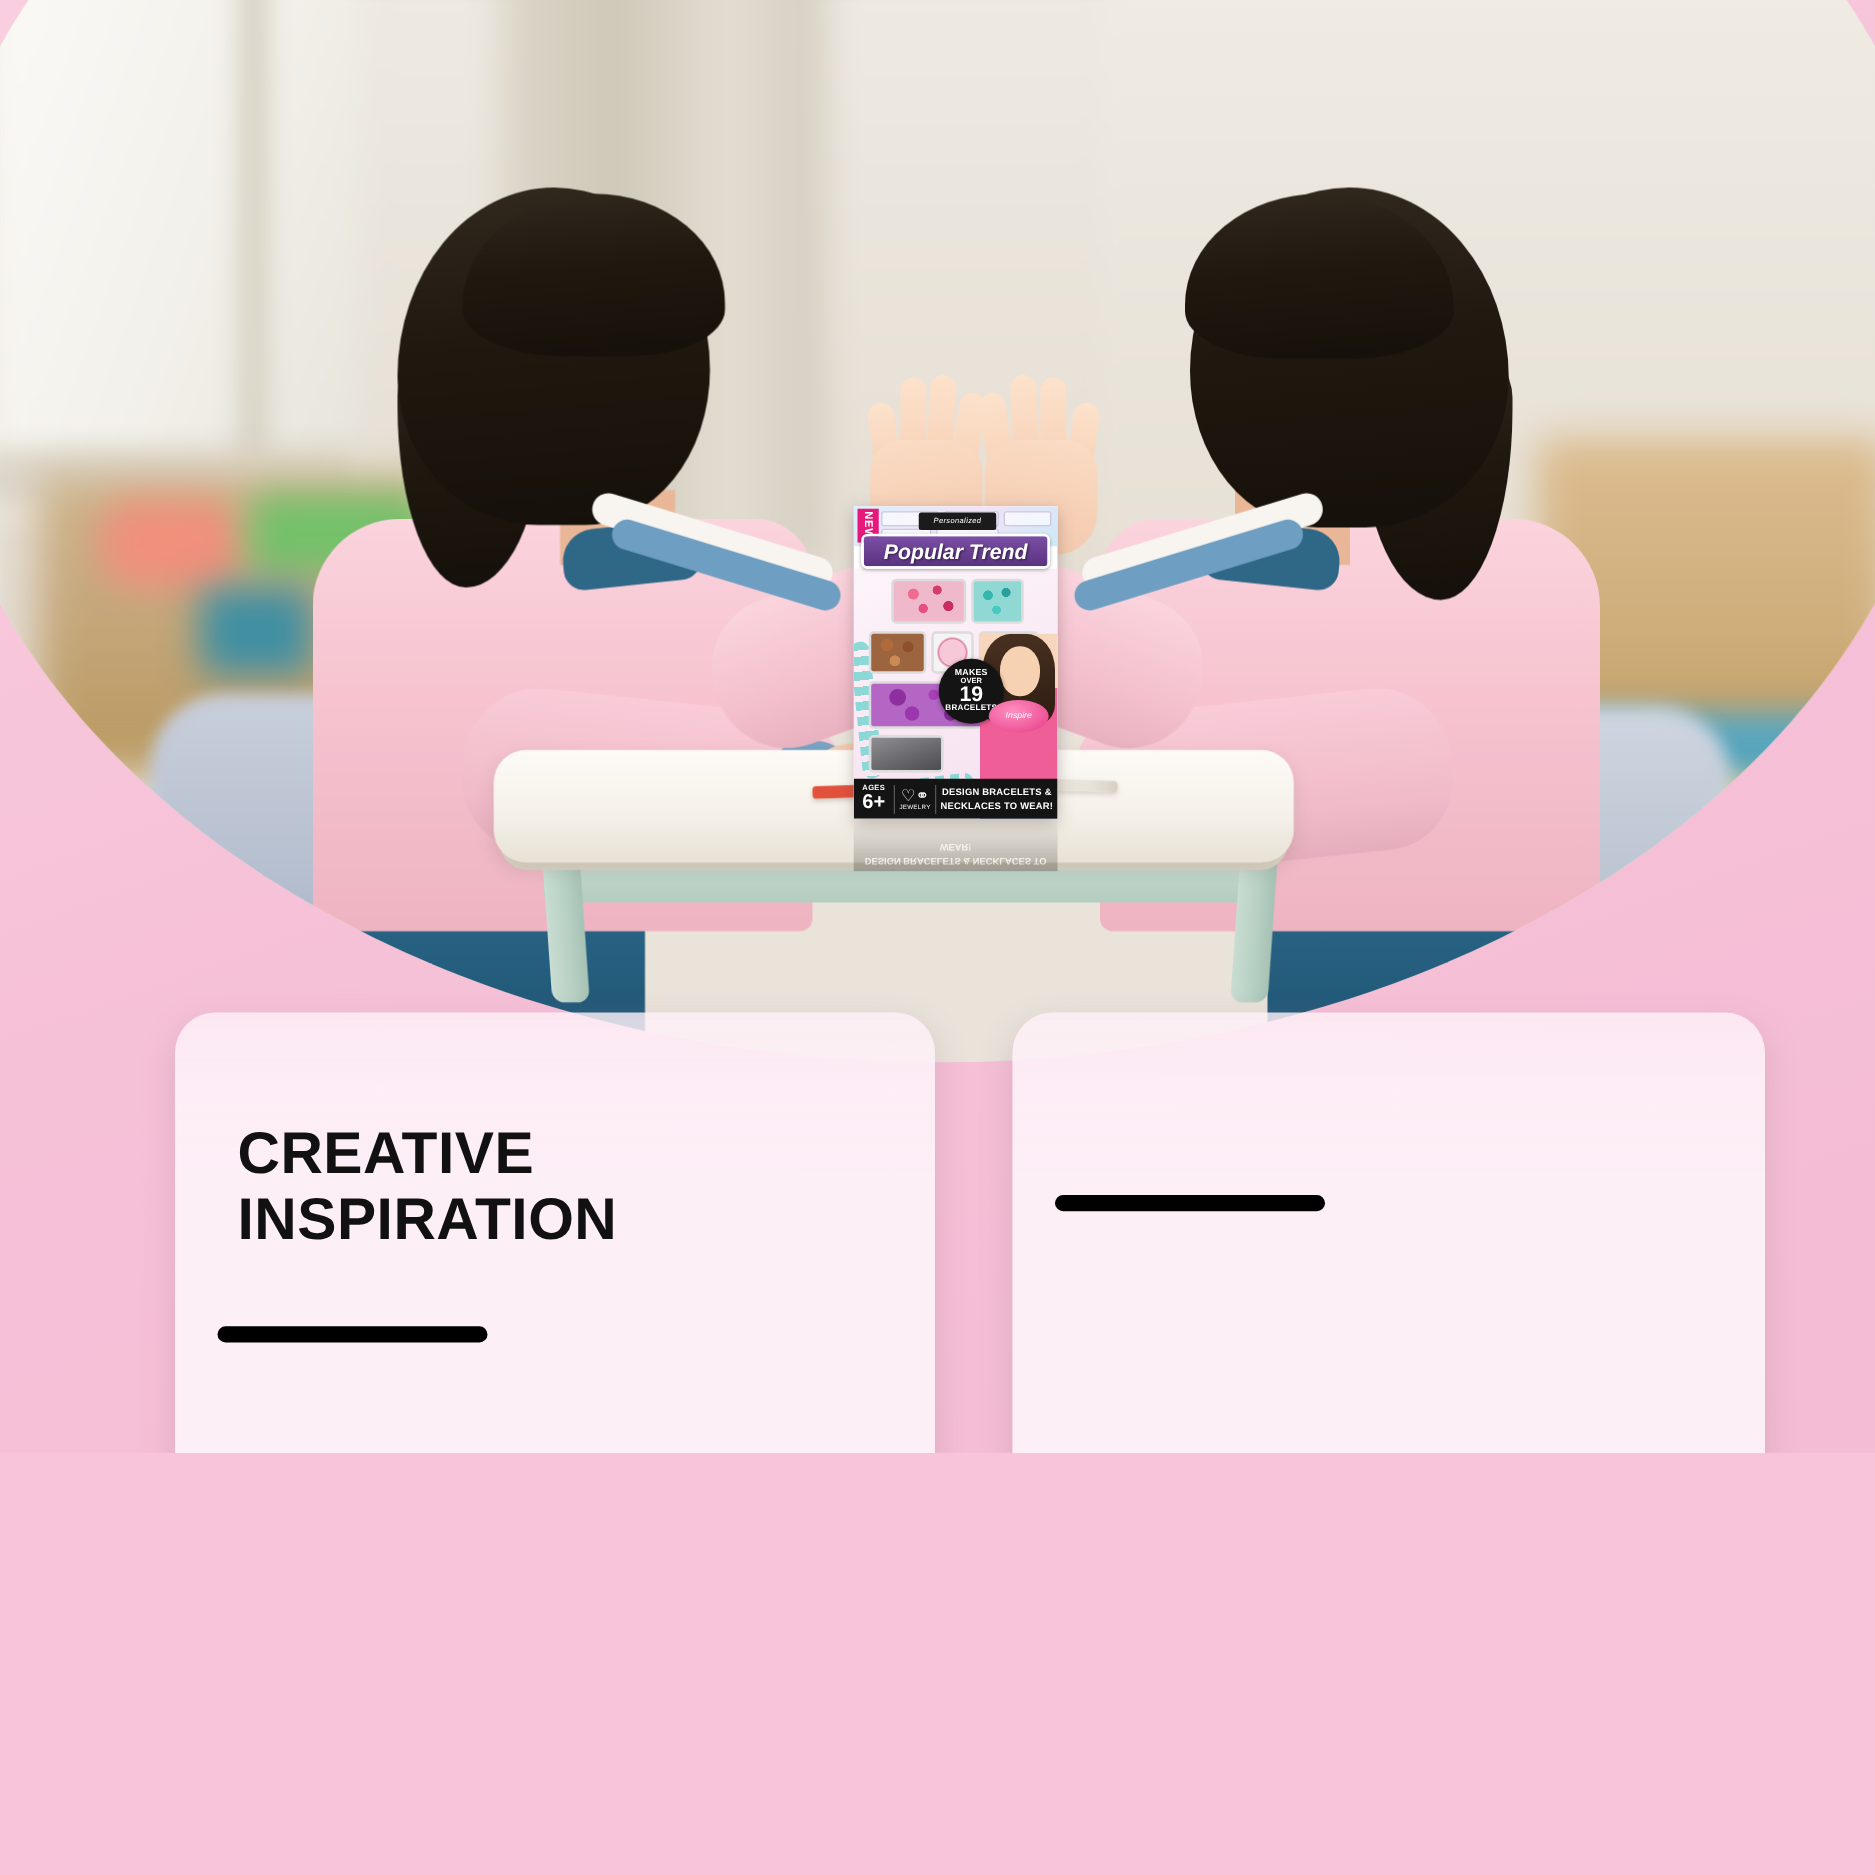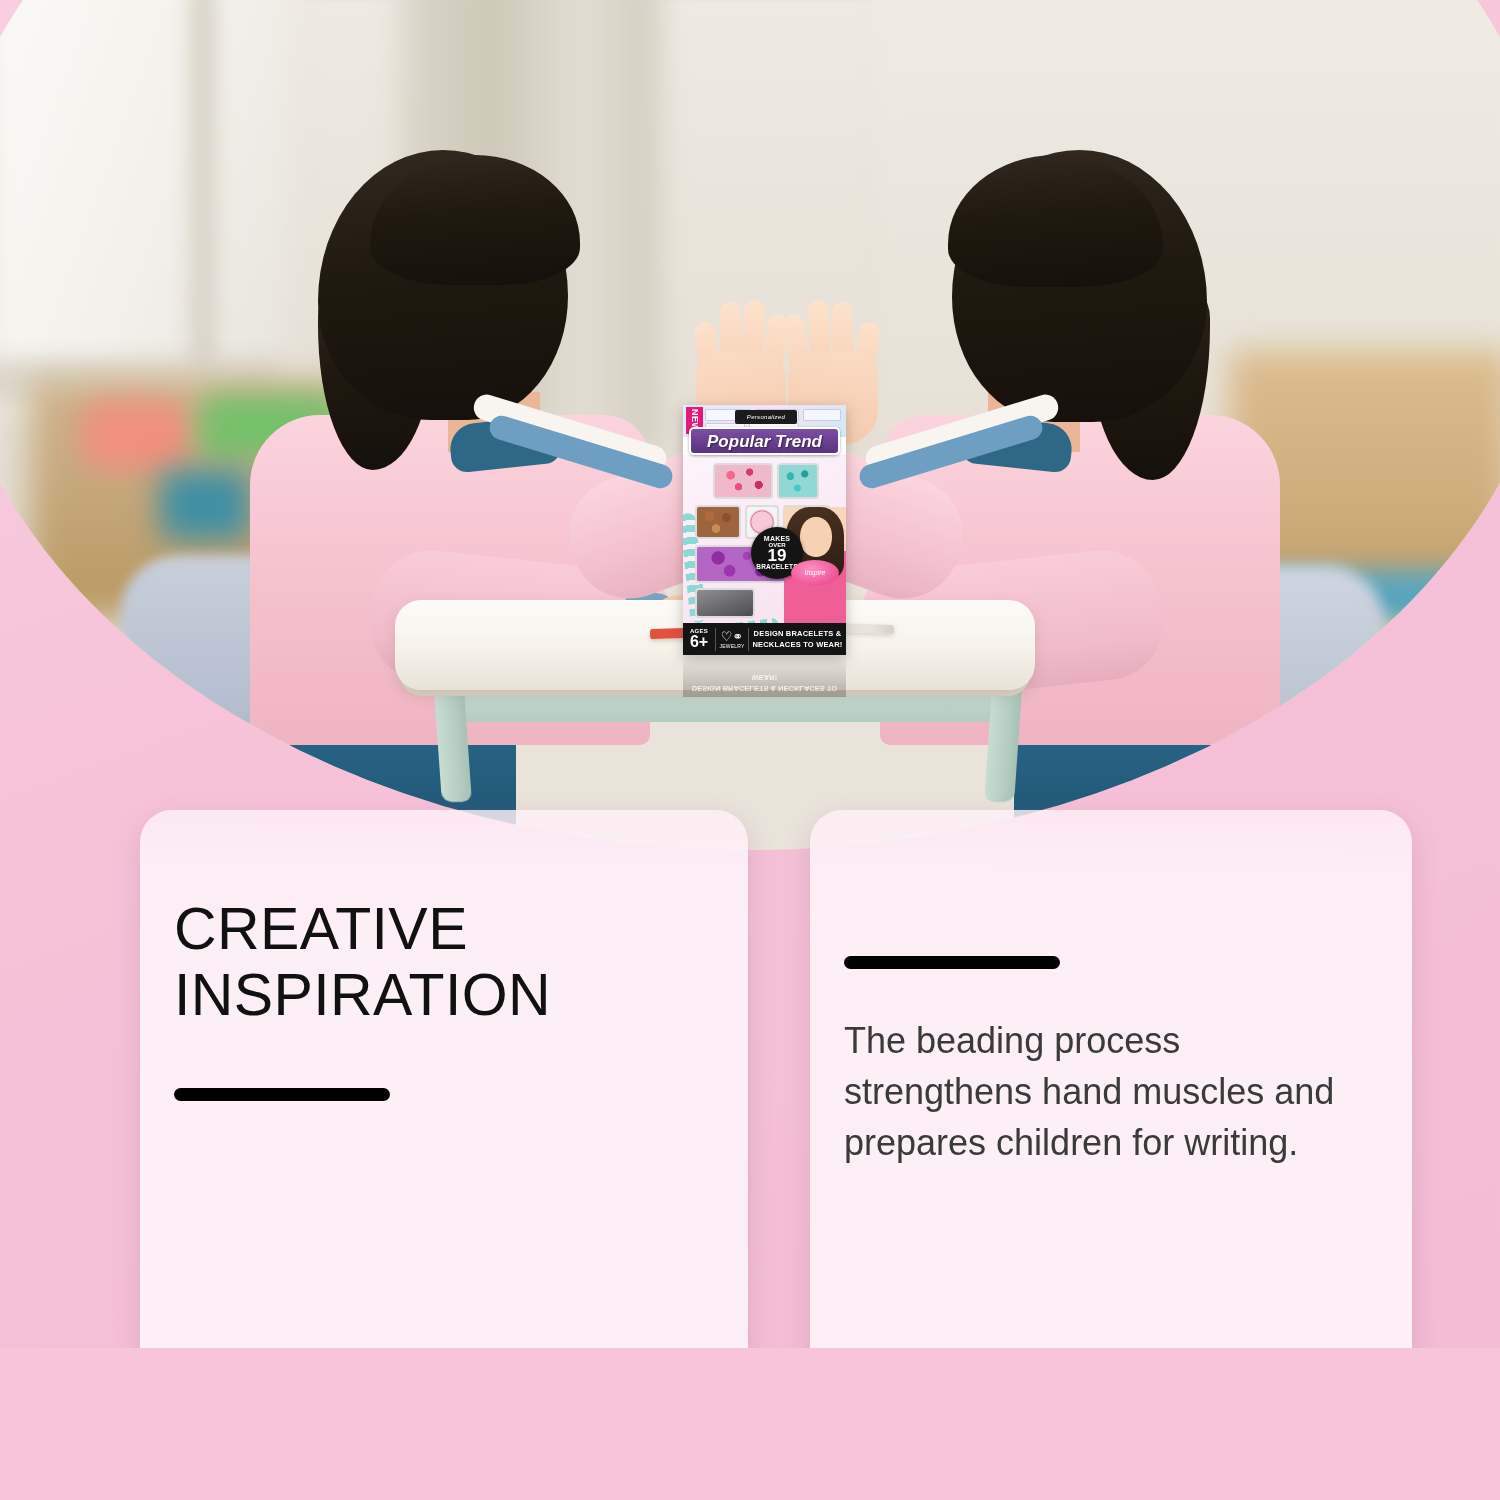--- a/index.html
+++ b/index.html
@@ -6,21 +6,21 @@
   html,body { width:1500px; height:1500px; overflow:hidden; }
   body {
     font-family:"Liberation Sans", sans-serif;
     background:#f7c4da;
     position:relative;
   }
 
   
   #canvas {
     position:absolute; inset:0;
-    width:1500px; height:1348px;
+    width:1500px; height:1162px;
     background:linear-gradient(160deg,#f9cfe0 0%,#f6c2d8 45%,#f4bcd5 100%);
     overflow:hidden;
   }
 
   
   #photo-clip {
     position:absolute;
     left:-60px; top:-330px;
     width:1620px; height:1180px;
     border-radius:50%;
@@ -548,23 +548,24 @@
       rgba(253,240,247,.93) 60px,
       #fdeff6 140px,
       #fdeff6 100%);
     box-shadow:0 10px 26px rgba(170,120,145,.30);
     padding:86px 34px 0 34px;
   }
   #card-left  { left:140px; width:608px; }
   #card-right { left:810px; width:602px; }
 
   .card-title {
-    font-size:59px; font-weight:400; color:#111;
+    font-size:47px; font-weight:700; color:#111;
     letter-spacing:.4px; line-height:1.12;
     white-space:pre-line;
+    margin-left:16px;
   }
   .card-rule {
     width:216px; height:13px; background:#000; border-radius:7px;
     margin:60px 0 46px 0;
   }
   .card-body {
     font-size:36px; color:#3a3a3a; line-height:1.42; font-weight:300;
   }
 </style>
 </head>
@@ -721,16 +722,15 @@
   </div>
 
   <div class="card" id="card-left">
     <div class="card-title">CREATIVE
 INSPIRATION</div>
     <div class="card-rule"></div>
   </div>
 
   <div class="card" id="card-right">
     <div class="card-rule"></div>
-    <div class="card-body">The beading process strengthens hand muscles and prepares children for writing.</div>
   </div>
 
 </div>
 
 </body></html>

